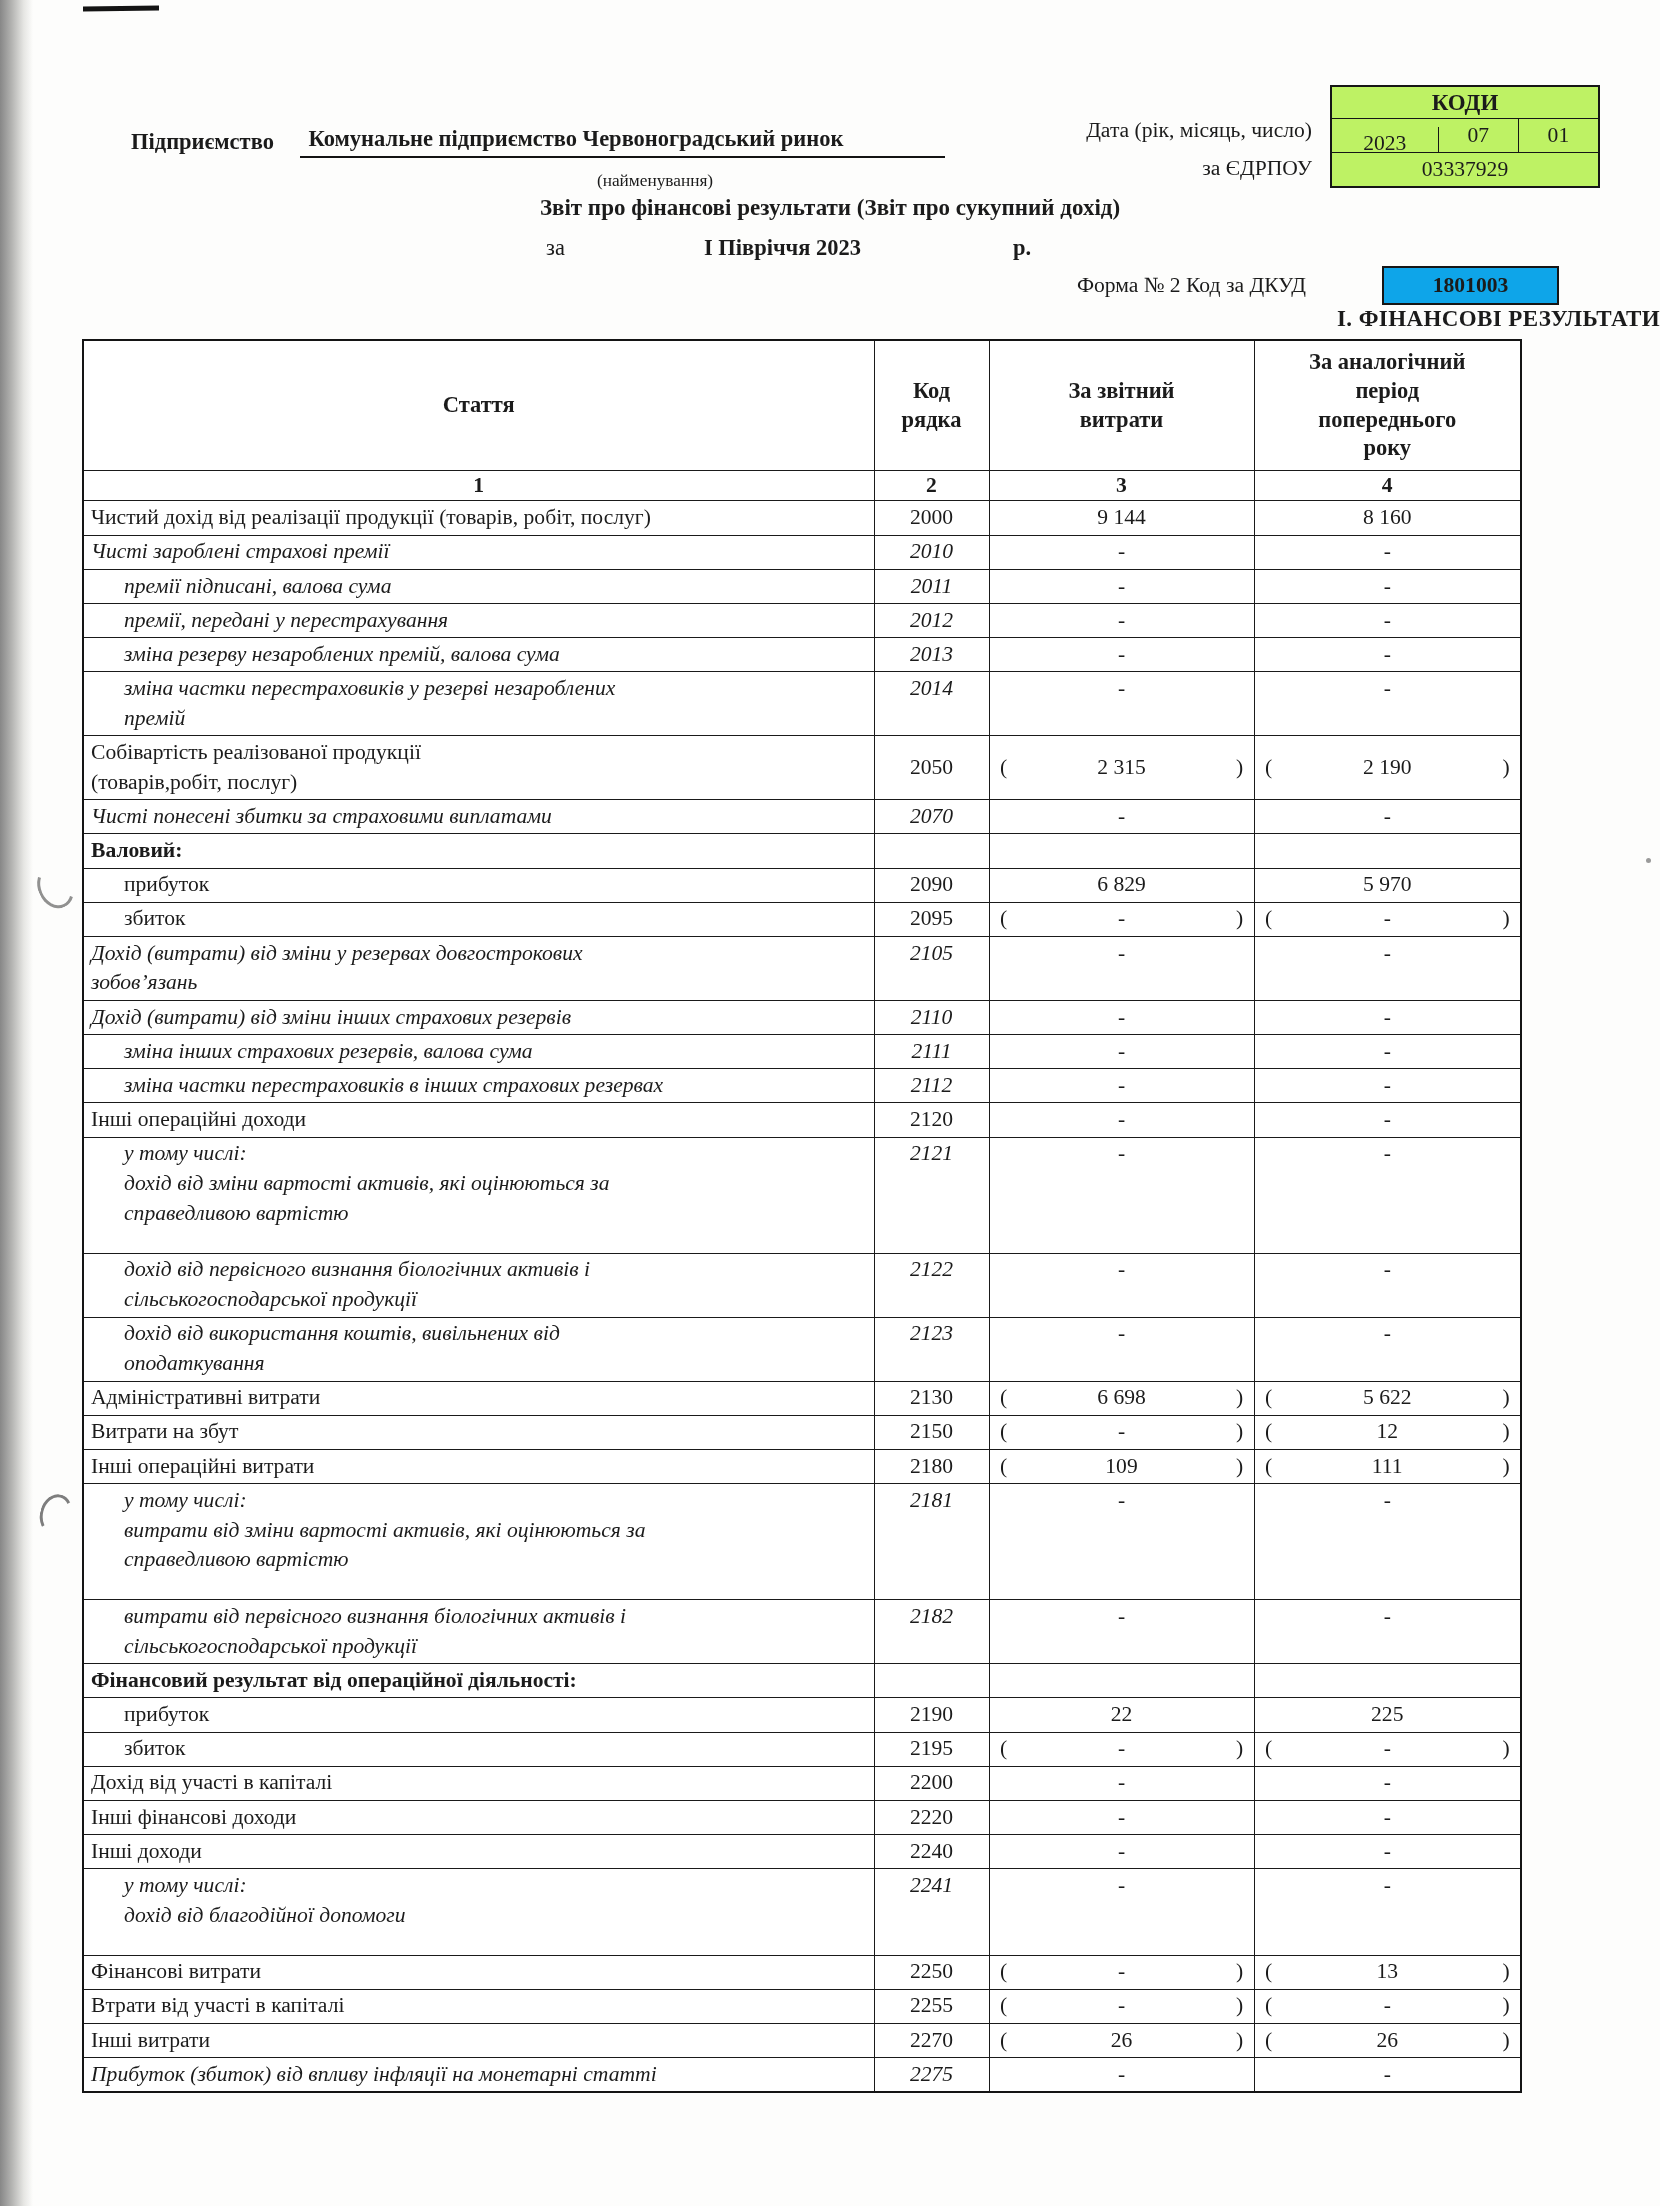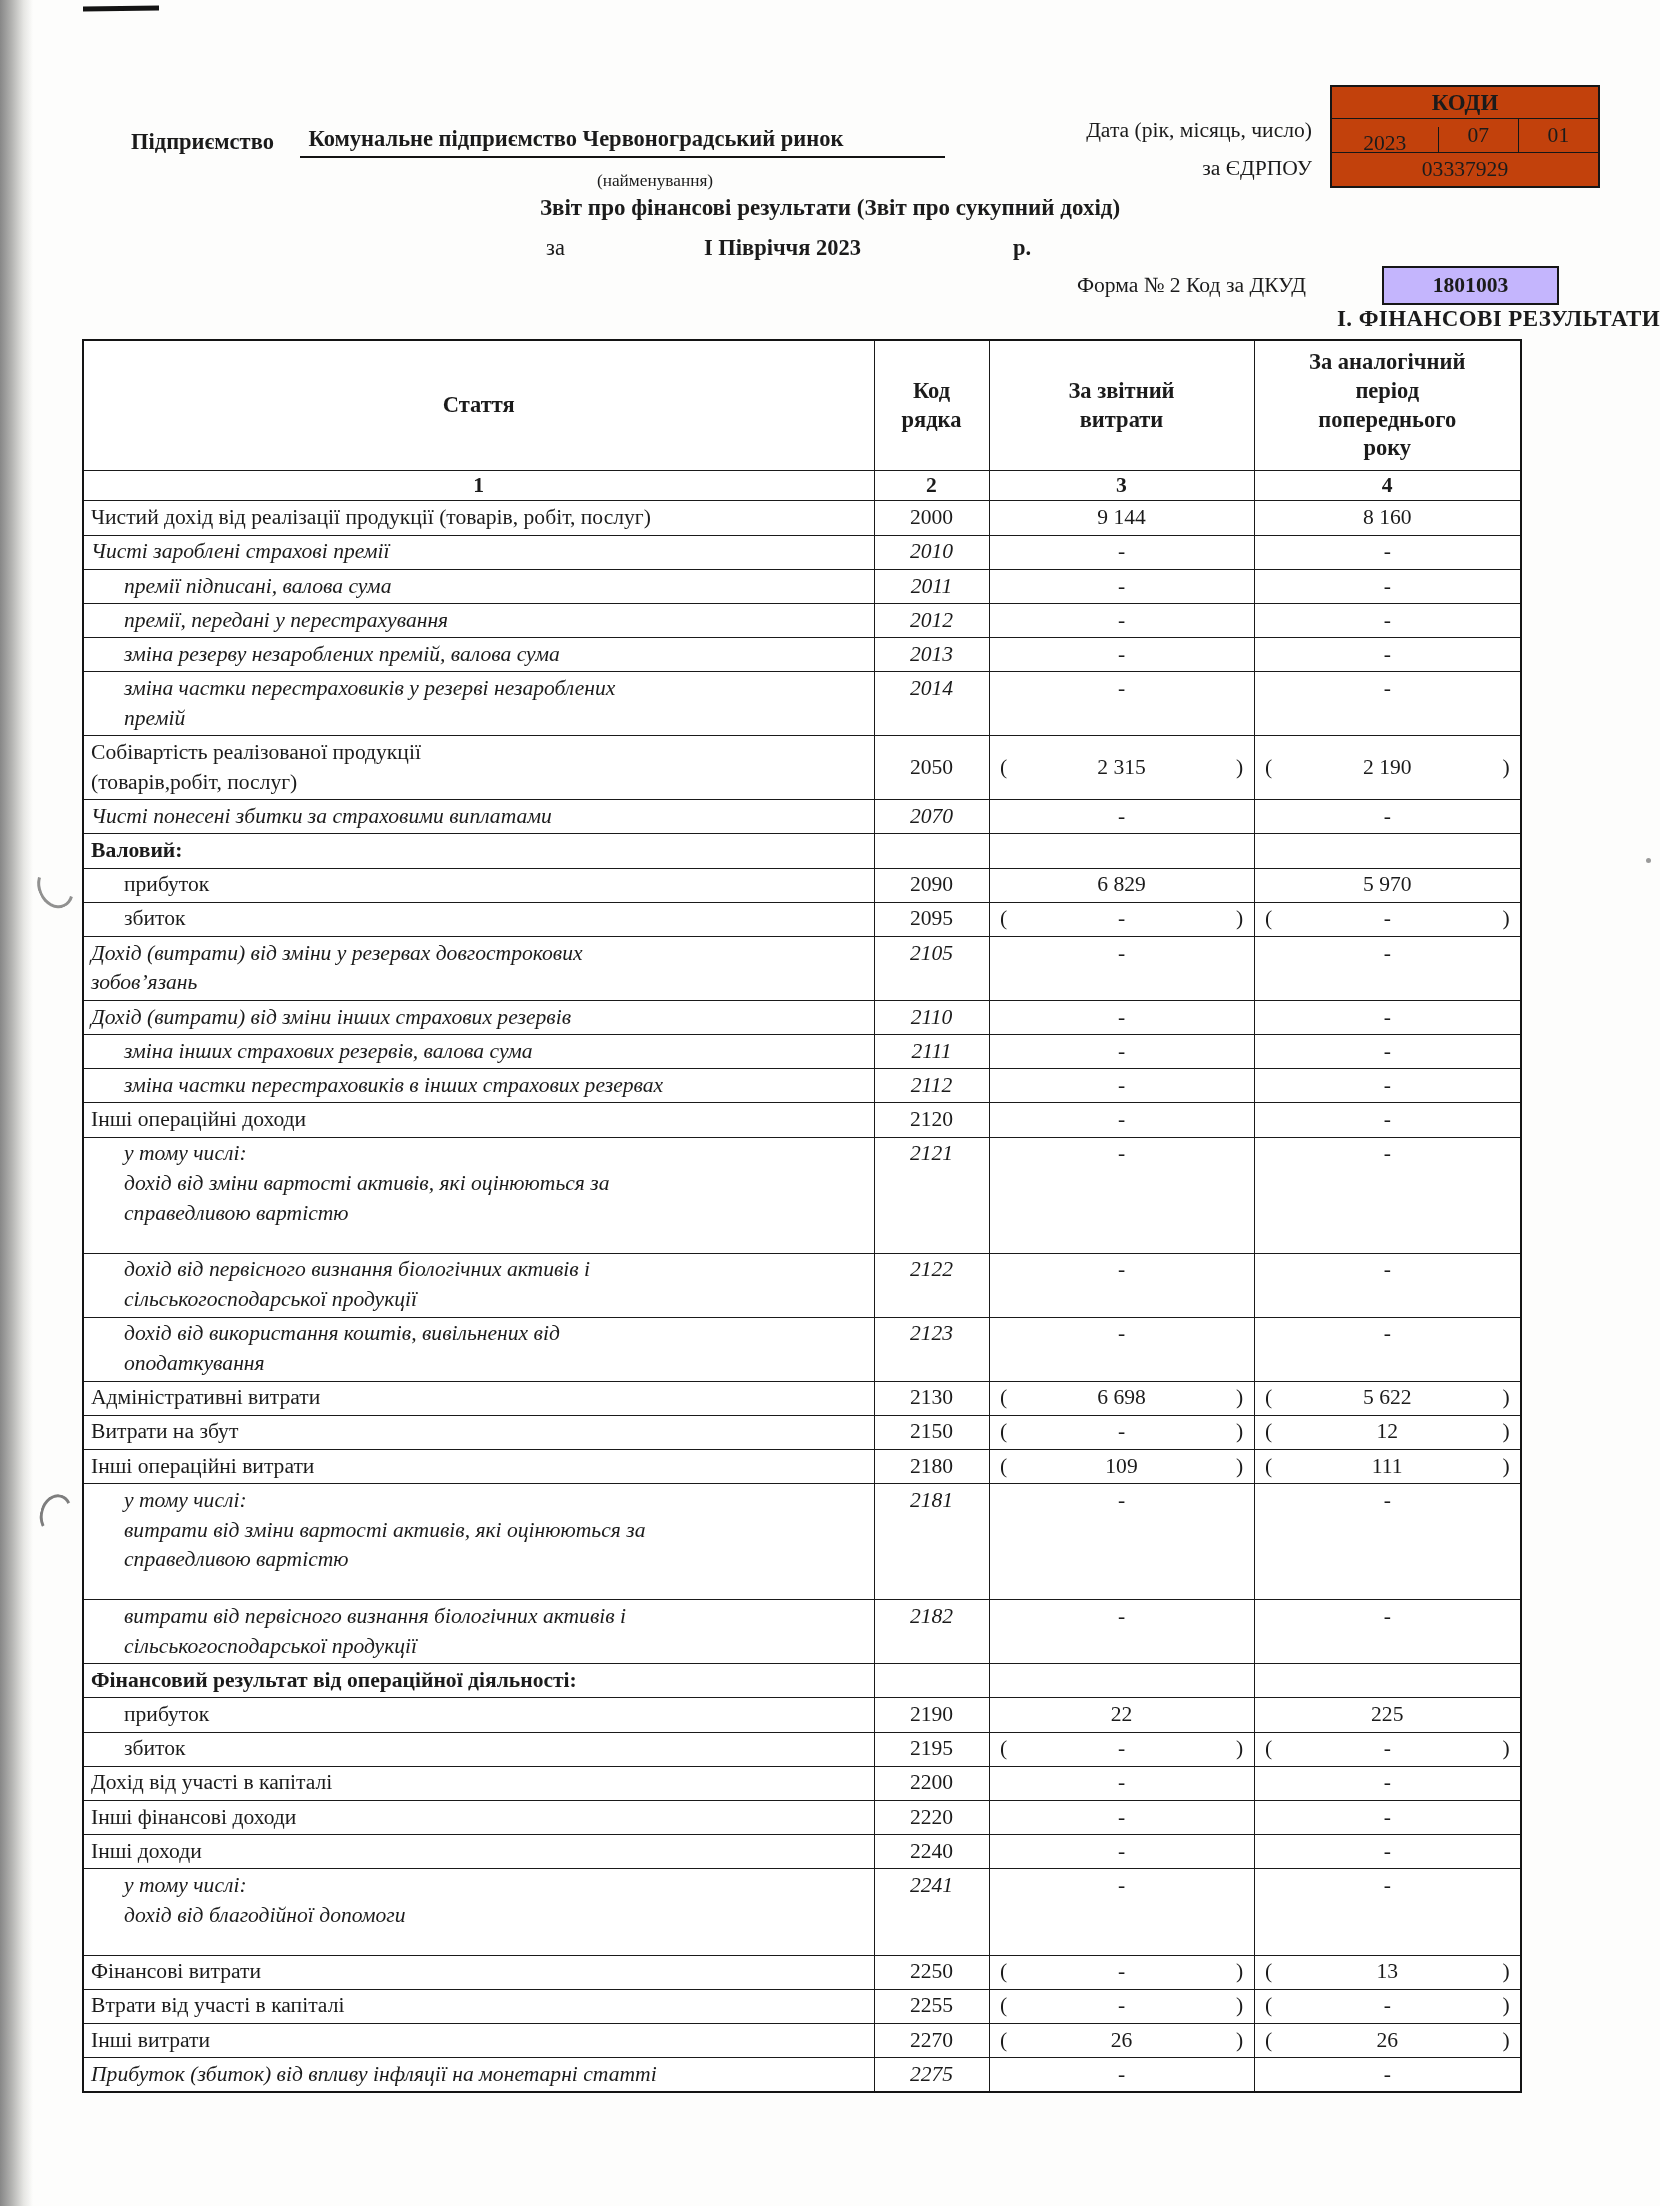--- a/index.html
+++ b/index.html
@@ -16,21 +16,21 @@
   .top-dash{position:absolute;left:83px;top:6px;width:76px;height:5.2px;background:#141414;transform:rotate(-.6deg);}
   .arc1{position:absolute;left:38px;top:865px;width:29px;height:38px;
     border:3.5px solid #6d6d6d;border-color:transparent transparent #6d6d6d #6d6d6d;
     border-radius:50%;transform:rotate(-24deg);opacity:.75;}
   .arc2{position:absolute;left:40px;top:1494px;width:26px;height:35px;
     border:3.5px solid #5f5f5f;border-color:#5f5f5f transparent transparent #5f5f5f;
     border-radius:50%;transform:rotate(14deg);opacity:.8;}
   .dot1{position:absolute;left:1646px;top:858px;width:5.2px;height:5.2px;border-radius:50%;background:#9a9a9a;}
 
   
-  .codes-box{position:absolute;left:1330px;top:85px;width:266px;border:2.6px solid #161616;background:#c2410c;}
+  .codes-box{position:absolute;left:1330px;top:85px;width:266px;border:2.6px solid #161616;background:#bef264;}
   .codes-title{height:31px;line-height:31px;text-align:center;font-weight:bold;font-size:23px;border-bottom:1.7px solid #161616;}
   .codes-daterow{display:flex;height:33px;border-bottom:1.7px solid #161616;}
   .codes-daterow div{line-height:33px;text-align:center;font-size:21.6px;}
   .cd-y{width:40%;border-right:1.7px solid #161616;margin-top:8px;}
   .cd-m{width:30%;border-right:1.7px solid #161616;}
   .cd-d{width:30%;}
   .codes-edrpou{height:33px;line-height:33px;text-align:center;font-size:21.6px;}
 
   .date-label{position:absolute;right:348px;top:118px;font-size:21.6px;white-space:nowrap;}
   .edrpou-label{position:absolute;right:348px;top:156px;font-size:21.6px;white-space:nowrap;}
@@ -41,21 +41,21 @@
   .name-caption{position:absolute;left:482px;top:171px;width:346px;text-align:center;font-size:17.3px;}
 
   .report-title{position:absolute;left:0;width:1660px;top:195px;text-align:center;font-size:23px;font-weight:bold;}
   .period-line{position:absolute;left:0;top:235px;width:1660px;font-size:22.5px;}
   .period-prefix{position:absolute;left:546px;}
   .period-value{position:absolute;left:666px;width:233px;text-align:center;font-weight:bold;}
   .period-suffix{position:absolute;left:1013px;font-weight:bold;}
 
   .forma-label{position:absolute;left:1077px;top:273px;font-size:21.6px;white-space:nowrap;}
   .forma-box{position:absolute;left:1382px;top:266px;width:173px;height:35px;border:2.6px solid #161616;
-    text-align:center;line-height:35px;font-weight:bold;font-size:21.6px;background:#c4b5fd;}
+    text-align:center;line-height:35px;font-weight:bold;font-size:21.6px;background:#0ea5e9;}
 
   .section-title{position:absolute;left:0;width:1660px;top:306px;text-align:right;font-size:23px;font-weight:bold;letter-spacing:0.4px;}
 
   
   table.fin{position:absolute;left:82px;top:339px;width:1438px;border-collapse:collapse;table-layout:fixed;background:#fff;}
   table.fin th,table.fin td{border:1.7px solid #1a1a1a;}
   table.fin{border:2.6px solid #141414;}
   th{font-size:22.5px;font-weight:bold;text-align:center;vertical-align:middle;white-space:pre-line;line-height:1.28;padding:7px 5.2px;}
   .num-row th{font-size:21.6px;padding:1.7px;line-height:1.2;}
   td{font-size:21.6px;line-height:1.38;padding:1.7px 7px;vertical-align:top;}

